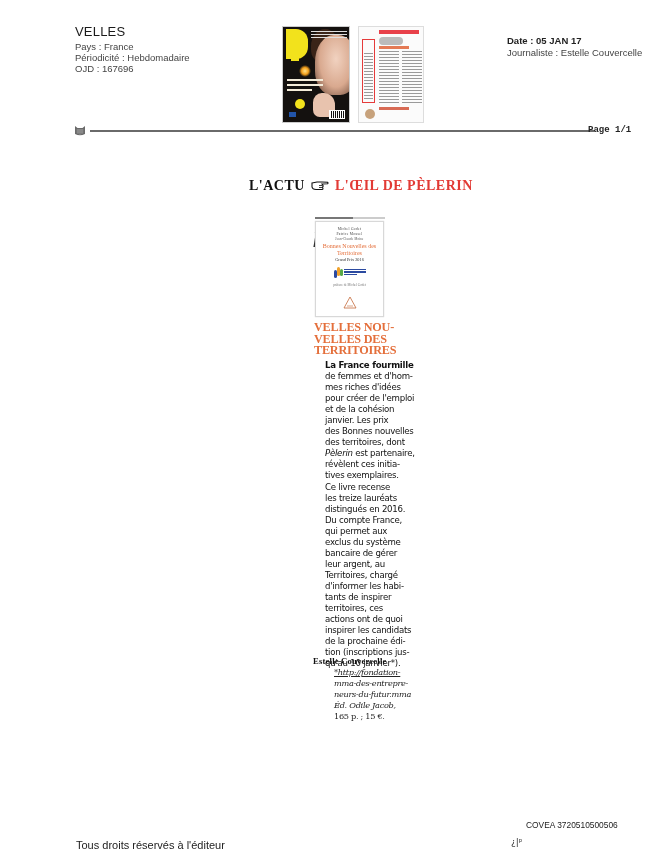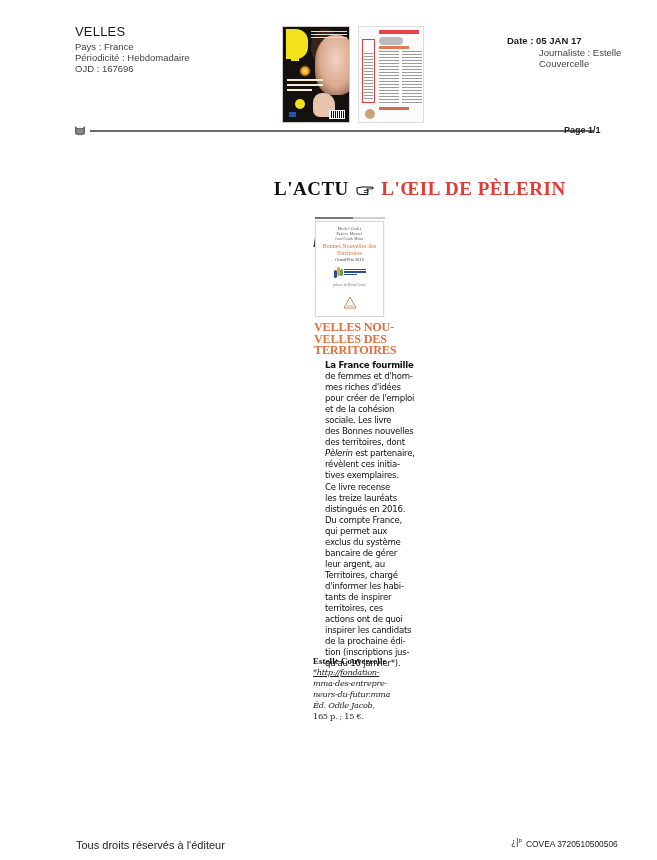--- a/index.html
+++ b/index.html
@@ -27,27 +27,27 @@
   .page-thumb { position: absolute; left: 358px; top: 26px; width: 66px; height: 97px; background: #fbfbfb; border: 1px solid #ddd; overflow: hidden; }
   .page-thumb .bar { position: absolute; left: 20px; top: 3px; width: 40px; height: 4px; background: #e8414a; }
   .page-thumb .redbox { position: absolute; left: 3px; top: 12px; width: 13px; height: 64px; border: 1px solid #e53b3b; }
   .page-thumb .col { position: absolute; top: 24px; width: 20px; height: 54px; background: repeating-linear-gradient(180deg, #9a9a9a 0 1px, transparent 1px 3px); }
   .page-thumb .head { position: absolute; left: 20px; top: 10px; width: 24px; height: 8px; background: #bbb; border-radius: 4px; }
   .page-thumb .redhead { position: absolute; left: 20px; top: 19px; width: 30px; height: 3px; background: #e47a55; }
   .page-thumb .portrait { position: absolute; left: 6px; top: 82px; width: 10px; height: 10px; border-radius: 50%; background: #c7a27c; }
   .page-thumb .foot { position: absolute; left: 20px; top: 80px; width: 30px; height: 3px; background: #d86b55; }
 
   .date-line { position: absolute; left: 507px; top: 35px; font-size: 9.5px; font-weight: bold; color: #222; }
-  .journalist-line { position: absolute; left: 507px; top: 47px; font-size: 9.5px; color: #444; margin-left: 32px; }
+  .journalist-line { position: absolute; left: 507px; top: 47px; font-size: 9.5px; color: #444; }
 
   .rule { position: absolute; left: 90px; top: 130px; width: 504px; height: 2px; background: #6a6a6a; }
   .rule-icon { position: absolute; left: 74px; top: 125px; width: 12px; height: 11px; }
-  .page-num { position: absolute; left: 564px; top: 125px; font-size: 9px; font-weight: bold; color: #222; }
-
-  .rubric { position: absolute; left: 249px; top: 178px; white-space: nowrap; font-family: "Liberation Serif", serif; font-weight: bold; font-size: 19px; letter-spacing: 0.5px; margin-left: 25px; }
+  .page-num { position: absolute; left: 588px; top: 125px; font-size: 9px; font-weight: bold; color: #222; font-family: Liberation Mono, monospace; }
+
+  .rubric { position: absolute; left: 249px; top: 178px; white-space: nowrap; font-family: "Liberation Serif", serif; font-weight: bold; font-size: 14px; letter-spacing: 0.5px; }
   .rubric .actu { color: #111; }
   .rubric .hand-icon { display: inline-block; width: 18px; height: 11px; vertical-align: -1px; margin: 0 2px; }
   .rubric .oeil { color: #e23a35; }
 
   .livre-title { position: absolute; left: 313px; top: 194px; font-family: "Liberation Serif", serif; font-style: italic; font-weight: bold; font-size: 20px; color: #111; letter-spacing: -0.3px; margin-top: 35px; }
   .livre-rule { position: absolute; left: 315px; top: 217px; width: 70px; height: 2px; background: linear-gradient(90deg, #777 0 55%, #ccc 55% 100%); }
 
   .book-cover { position: absolute; left: 315px; top: 221px; width: 69px; height: 96px; background: #fff; border: 1px solid #d8d8d8; box-shadow: 0 0 1px #ccc; }
   .book-cover .auth { position: absolute; left: 0; width: 100%; text-align: center; font-family: "Liberation Serif", serif; font-size: 3.6px; color: #444; letter-spacing: 0.3px; }
   .book-cover .btitle { position: absolute; left: 0; top: 21px; width: 100%; text-align: center; font-family: "Liberation Serif", serif; font-size: 6px; line-height: 6.5px; color: #e46f3b; }
@@ -62,27 +62,27 @@
   .headline { position: absolute; left: 314px; top: 322px; width: 100px; font-family: "Liberation Serif", serif; font-weight: bold; font-size: 12.2px; line-height: 11.6px; color: #e46f3b; letter-spacing: -0.2px; }
   .headline span { display: block; white-space: nowrap; }
 
   .body-text { position: absolute; left: 313px; top: 360px; width: 106px; font-family: "DejaVu Sans", sans-serif; font-size: 8.6px; line-height: 11.05px; color: #111; letter-spacing: -0.25px; }
   .body-text span { display: block; white-space: nowrap; padding-left: 12px; }
   .body-text .first { font-weight: bold; }
   .body-text em { font-style: italic; }
 
   .byline { position: absolute; left: 313px; top: 656px; font-family: "Liberation Serif", serif; font-weight: bold; font-size: 8.6px; color: #111; letter-spacing: 0.2px; white-space: nowrap; }
   .notes { position: absolute; left: 313px; top: 667px; width: 106px; font-family: "DejaVu Serif", serif; font-style: italic; font-size: 8.2px; line-height: 11.1px; color: #222; letter-spacing: -0.3px; }
-  .notes span { display: block; white-space: nowrap; }
+  .notes span { display: block; white-space: nowrap; margin-left: 21px; }
   .notes .url { text-decoration: underline; text-decoration-thickness: 0.5px; }
   .notes .plain { font-style: normal; }
 
   .rights { position: absolute; left: 76px; top: 839px; font-size: 11px; color: #222; }
   .barcode-glyph { position: absolute; left: 511px; top: 837px; font-size: 9px; color: #333; font-family: "DejaVu Sans", sans-serif; }
-  .ref-code { position: absolute; left: 526px; top: 839px; font-size: 8.4px; color: #222; }
+  .ref-code { position: absolute; left: 526px; top: 820px; font-size: 8.4px; color: #222; }
 </style>
 </head>
 <body>
 
 <div class="pub-name">VELLES</div>
 <div class="meta-line" style="top:41px">Pays : France</div>
 <div class="meta-line" style="top:52px">Périodicité : Hebdomadaire</div>
 <div class="meta-line" style="top:63px">OJD : 167696</div>
 
 <div class="cover-thumb">
@@ -169,21 +169,21 @@
   <span>VELLES DES</span>
   <span>TERRITOIRES</span>
 </div>
 
 <div class="body-text">
   <span class="first">La France fourmille</span>
   <span>de femmes et d'hom-</span>
   <span>mes riches d'idées</span>
   <span>pour créer de l'emploi</span>
   <span>et de la cohésion</span>
-  <span>sociale. Les livre</span>
+  <span>janvier. Les prix</span>
   <span>des Bonnes nouvelles</span>
   <span>des territoires, dont</span>
   <span><em>Pèlerin</em> est partenaire,</span>
   <span>révèlent ces initia-</span>
   <span>tives exemplaires.</span>
   <span>Ce livre recense</span>
   <span>les treize lauréats</span>
   <span>distingués en 2016.</span>
   <span>Du compte France,</span>
   <span>qui permet aux</span>

